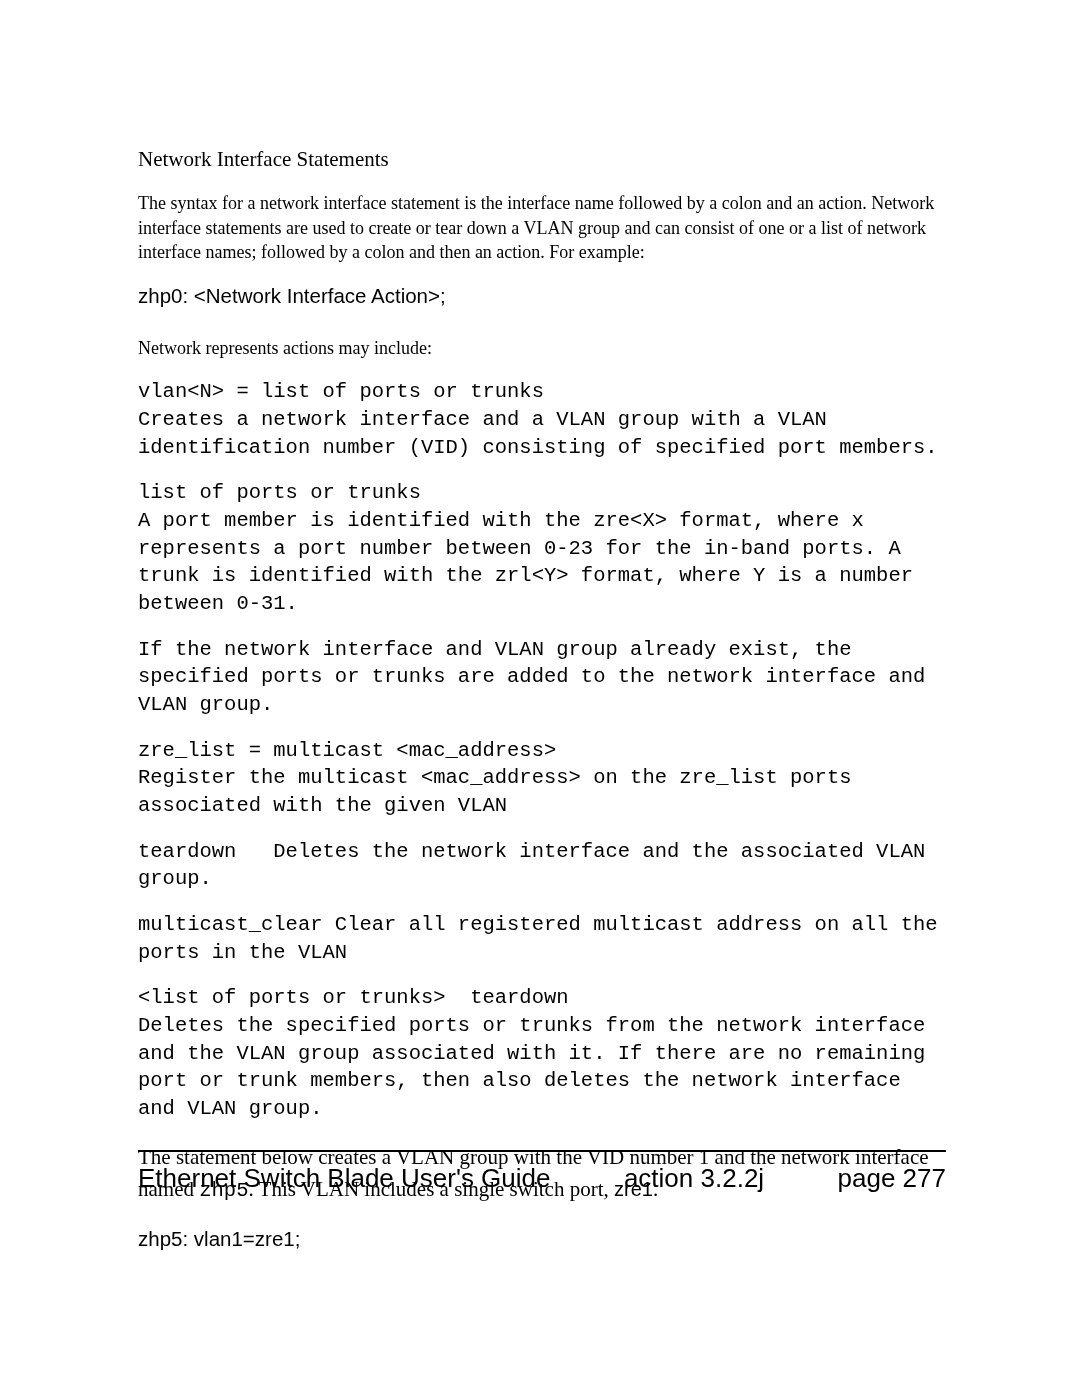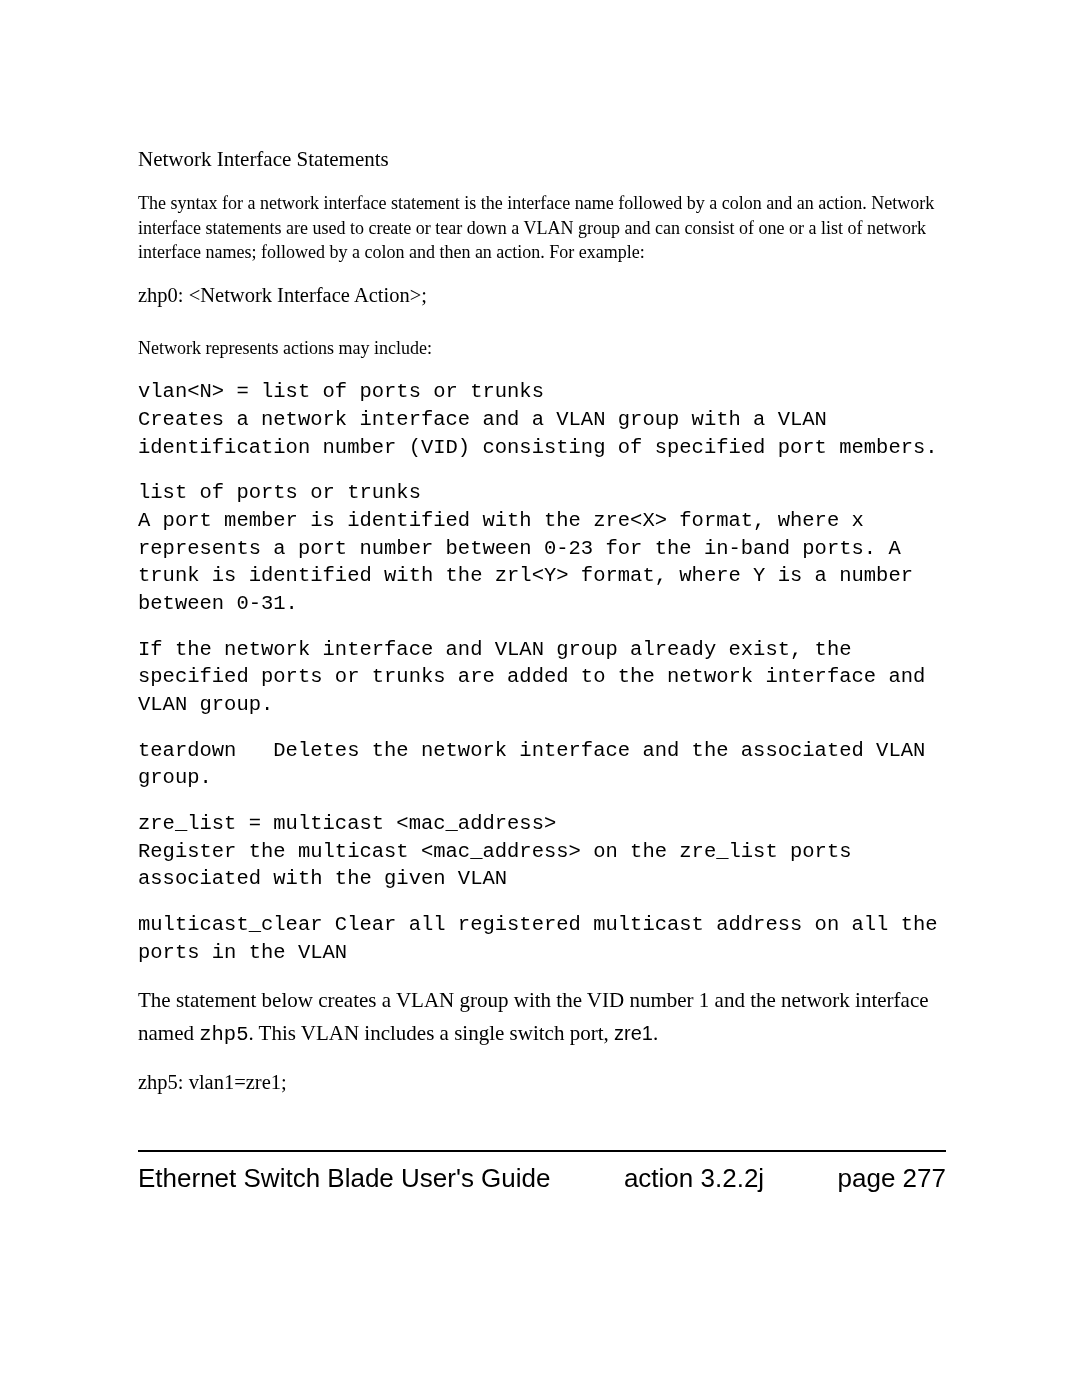--- a/index.html
+++ b/index.html
@@ -24,21 +24,21 @@
     font-size: 21px;
     margin: 0 0 18px 0;
     line-height: 1.35;
   }
   .para {
     font-size: 18px;
     margin: 0 0 18px 0;
     line-height: 1.35;
   }
   .mono {
-    font-family: Liberation Serif, serif;
+    font-family: Liberation Sans, sans-serif;
     font-size: 20.5px;
     white-space: pre-wrap;
     margin: 17px 0 18px 0;
     line-height: 1.35;
   }
   .mono-block {
     font-family: "Courier New", Courier, monospace;
     font-size: 20.5px;
     white-space: pre-wrap;
     margin: 0 0 18px 0;
@@ -93,27 +93,29 @@
 
   <p class="mono-block">vlan&lt;N&gt; = list of ports or trunks
 Creates a network interface and a VLAN group with a VLAN identification number (VID) consisting of specified port members.</p>
 
 
   <p class="mono-block">list of ports or trunks
 A port member is identified with the zre&lt;X&gt; format, where x represents a port number between 0-23 for the in-band ports. A trunk is identified with the zrl&lt;Y&gt; format, where Y is a number between 0-31.</p>
 
   <p class="mono-block">If the network interface and VLAN group already exist, the specified ports or trunks are added to the network interface and VLAN group.</p>
 
-  <p class="mono-block">teardown   Deletes the network interface and the associated VLAN group.</p>
-
   <p class="mono-block">zre_list = multicast &lt;mac_address&gt;
 Register the multicast &lt;mac_address&gt; on the zre_list ports associated with the given VLAN</p>
 
+  <p class="mono-block">teardown   Deletes the network interface and the associated VLAN group.</p>
+
   <p class="mono-block">multicast_clear Clear all registered multicast address on all the ports in the VLAN</p>
 
+  <p class="mono-block">&lt;list of ports or trunks&gt;  teardown
+Deletes the specified ports or trunks from the network interface and the VLAN group associated with it. If there are no remaining port or trunk members, then also deletes the network interface and VLAN group.</p>
 
 
   <p class="mixed">
     <span>The statement below creates a VLAN group with the VID number 1 and the network interface named </span><span class="mono-inline">zhp5</span><span>. This VLAN includes a single switch port, </span><span class="sans-inline">zre1</span><span>.</span>
   </p>
 
   <p class="mono">zhp5: vlan1=zre1;</p>
 
 </div>
 

